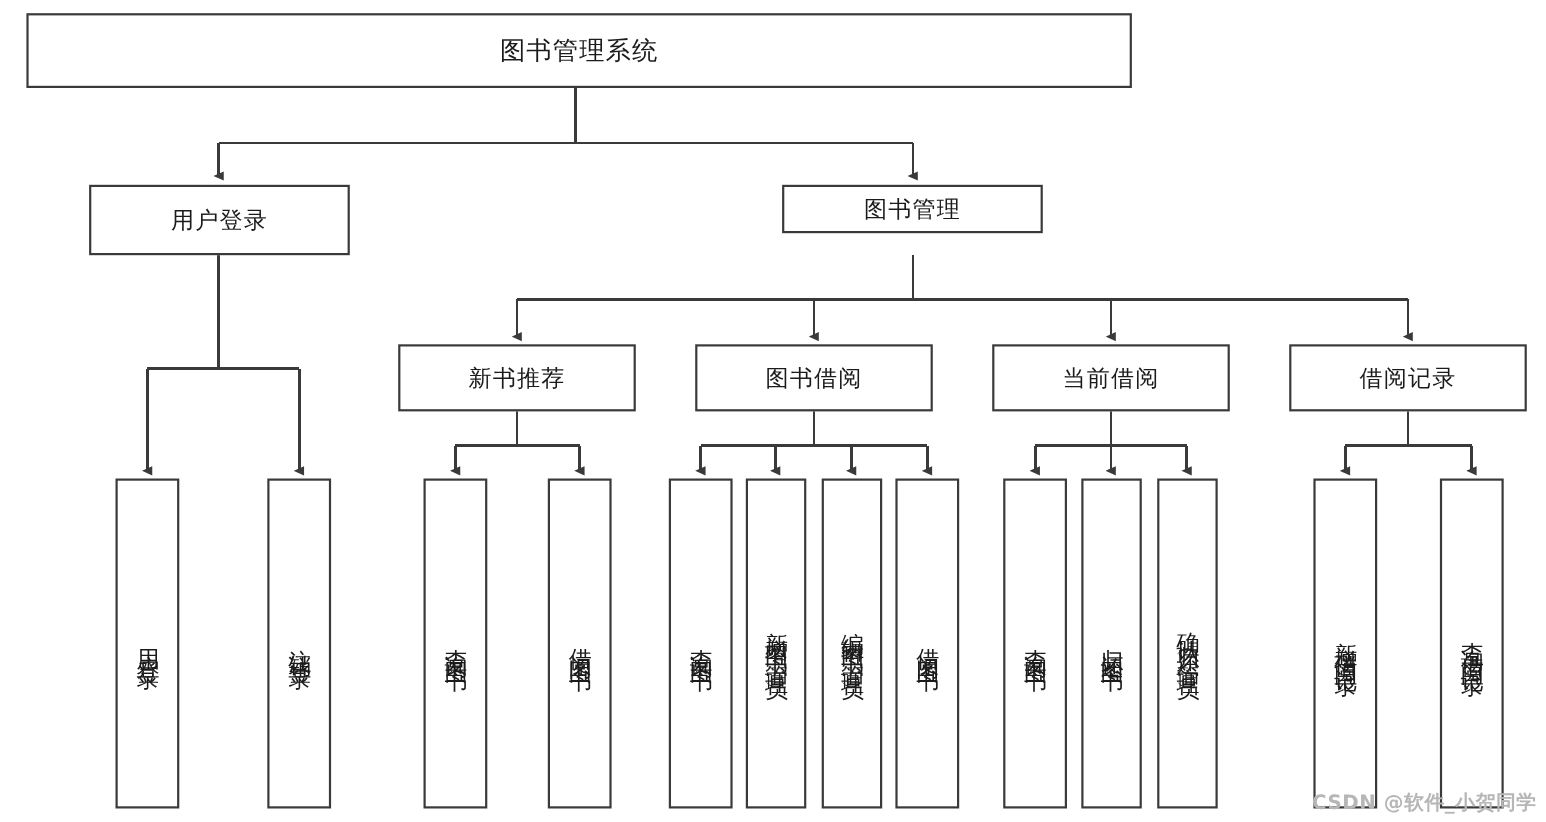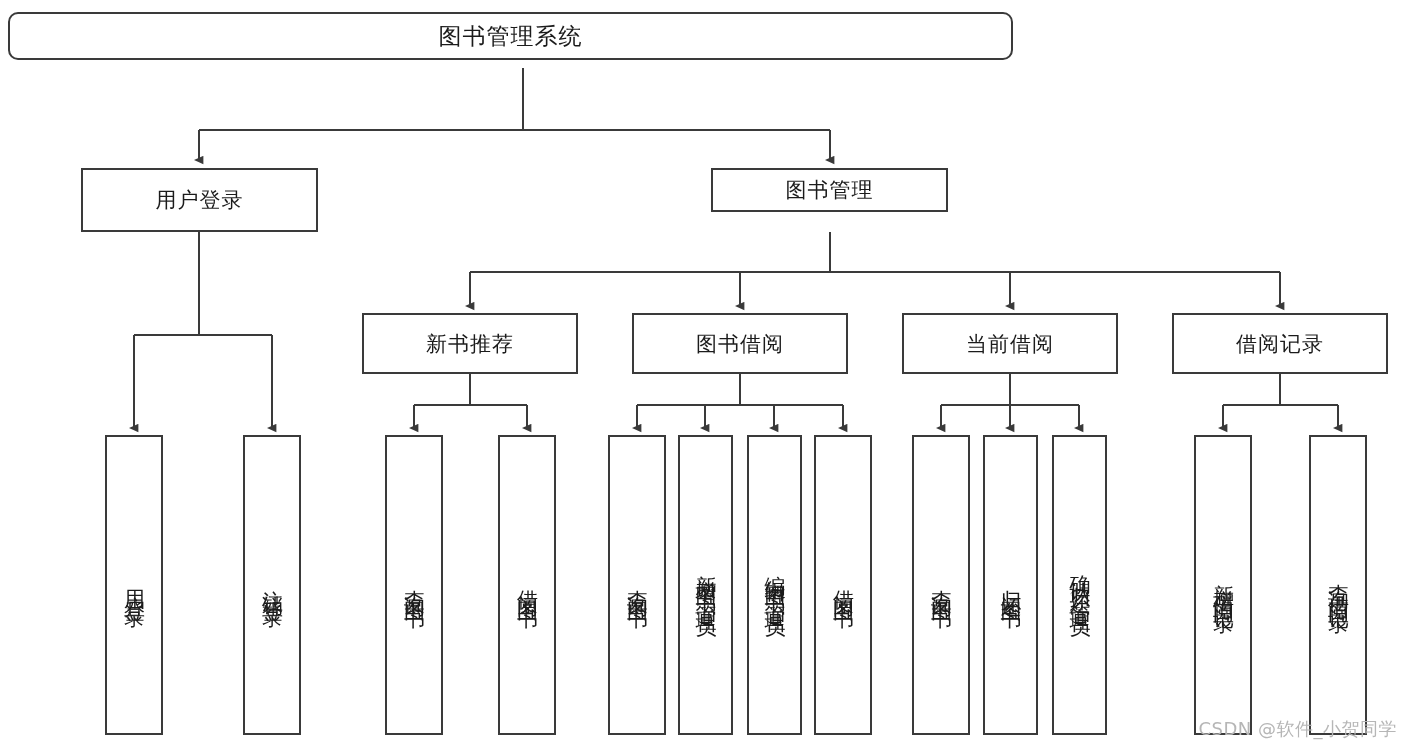--- a/index.html
+++ b/index.html
@@ -63,20 +63,21 @@
   }
   #watermark {
     position: absolute;
     right: 8px;
     bottom: 6px;
     font-size: 18px;
     color: #b6b6b6;
     letter-spacing: 0.5px;
     white-space: nowrap;
     user-select: none;
+    font-weight: bold;
   }
 </style>
 </head>
 <body>
 
 <div id="diagram-root">
 
   <svg id="edge-layer" viewBox="0 0 1405 747" width="1405" height="747" xmlns="http://www.w3.org/2000/svg">
     <defs>
       <marker id="arrow" markerWidth="10" markerHeight="10" refX="4.2" refY="5" orient="auto" markerUnits="userSpaceOnUse">
@@ -123,21 +124,21 @@
       <path d="M1010,405 L1010,428" marker-end="url(#arrow)"></path>
       <path d="M1079,405 L1079,428" marker-end="url(#arrow)"></path>
 
       <path d="M1280,374 L1280,405"></path>
       <path d="M1223,405 L1338,405"></path>
       <path d="M1223,405 L1223,428" marker-end="url(#arrow)"></path>
       <path d="M1338,405 L1338,428" marker-end="url(#arrow)"></path>
     </g>
   </svg>
 
-  <div class="node level-1" style="left:8px; top:12px; width:1005px; height:48px;border-radius:10px;">
+  <div class="node level-1" style="left:24px; top:12px; width:1005px; height:68px;">
     <span>图书管理系统</span>
   </div>
 
   <div class="node level-2" style="left:81px; top:168px; width:237px; height:64px;">
     <span>用户登录</span>
   </div>
   <div class="node level-2" style="left:711px; top:168px; width:237px; height:44px;">
     <span>图书管理</span>
   </div>
 

